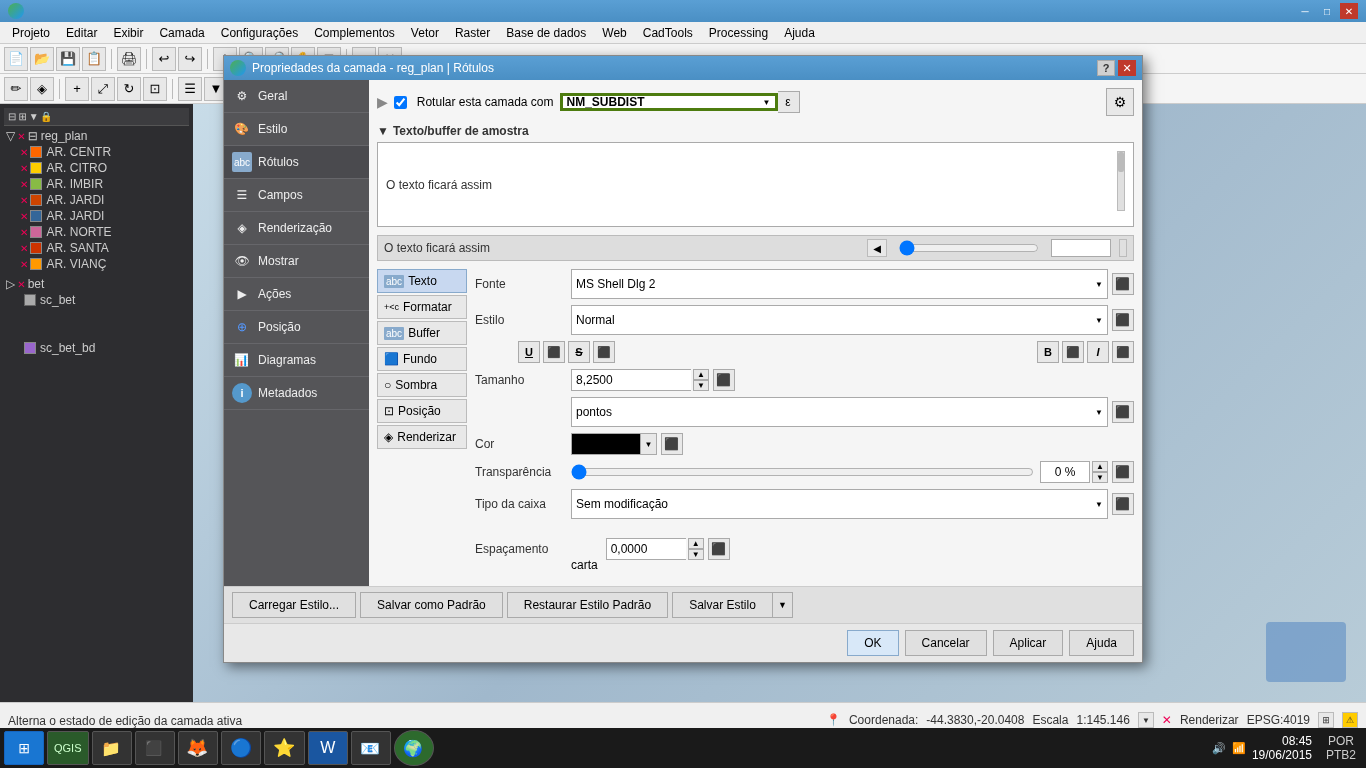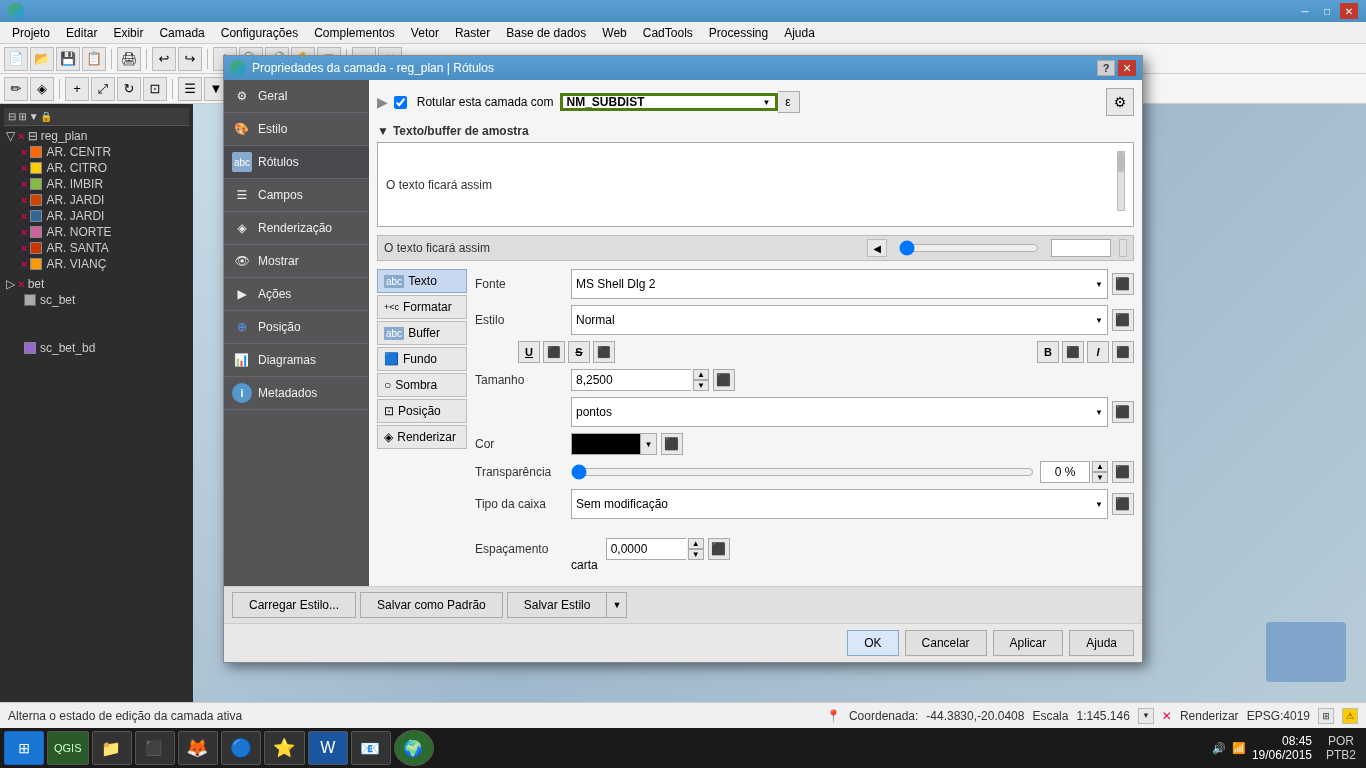--- a/index.html
+++ b/index.html
@@ -798,37 +798,38 @@
             </div>
 
           </div>
         </div>
       </div>
     </div>
 
     <div style="background:#e0e0e0; border-top:1px solid #ccc; padding:5px 8px; display:flex; gap:4px;">
       <button class="footer-btn">Carregar Estilo...</button>
       <button class="footer-btn">Salvar como Padrão</button>
+      <button class="footer-btn">Restaurar Estilo Padrão</button>
       <div style="display:flex;">
         <button class="footer-btn">Salvar Estilo</button>
         <div class="footer-dd-btn">▼</div>
       </div>
     </div>
 
     <div id="dialog-footer">
       <div style="flex:1;"></div>
       <button class="footer-btn footer-btn-primary">OK</button>
       <button class="footer-btn">Cancelar</button>
       <button class="footer-btn">Aplicar</button>
       <button class="footer-btn">Ajuda</button>
     </div>
   </div>
 </div>
 
-<div id="statusbar" style="position:absolute; bottom:40px; left:0; right:0; height:26px; background:#f0f0f0; border-top:1px solid #ccc; display:flex; align-items:center; padding:0 8px; font-size:11px;">
+<div id="statusbar" style="position:absolute; bottom:40px; left:0; right:0; height:26px; background:#f0f0f0; border-top:1px solid #ccc; display:flex; align-items:flex-end; padding:0 8px; font-size:11px;">
   <span>Alterna o estado de edição da camada ativa</span>
   <div style="margin-left:auto; display:flex; align-items:center; gap:8px;">
     <span>📍</span>
     <span>Coordenada:</span>
     <span>-44.3830,-20.0408</span>
     <span>Escala</span>
     <span>1:145.146</span>
     <div style="width:16px; height:16px; background:#e8e8e8; border:1px solid #bbb; display:flex; align-items:center; justify-content:center; cursor:pointer; font-size:8px;">▼</div>
     <span style="color:#e05;">✕</span>
     <span>Renderizar</span>

